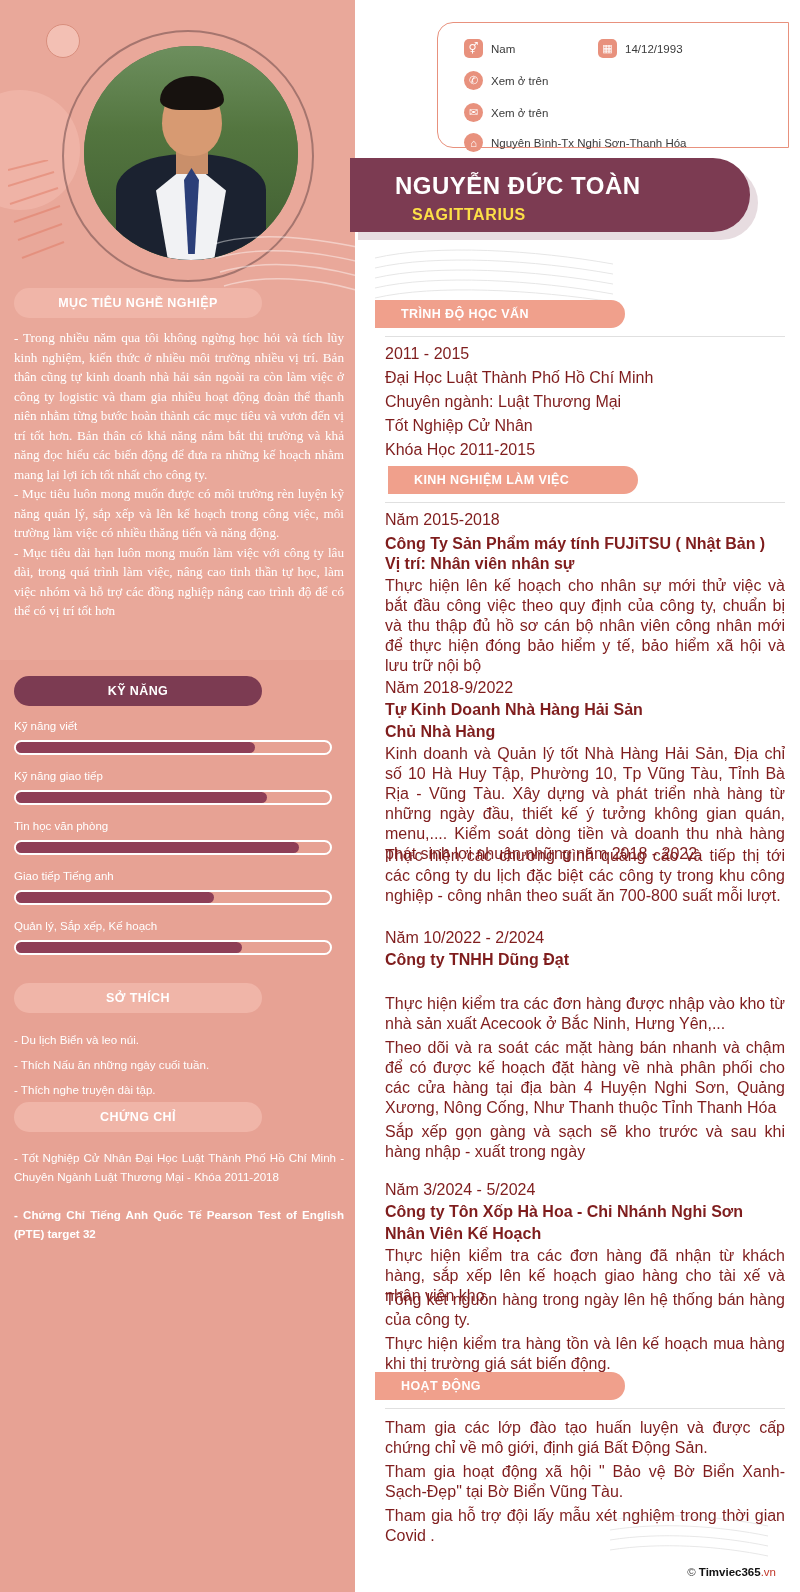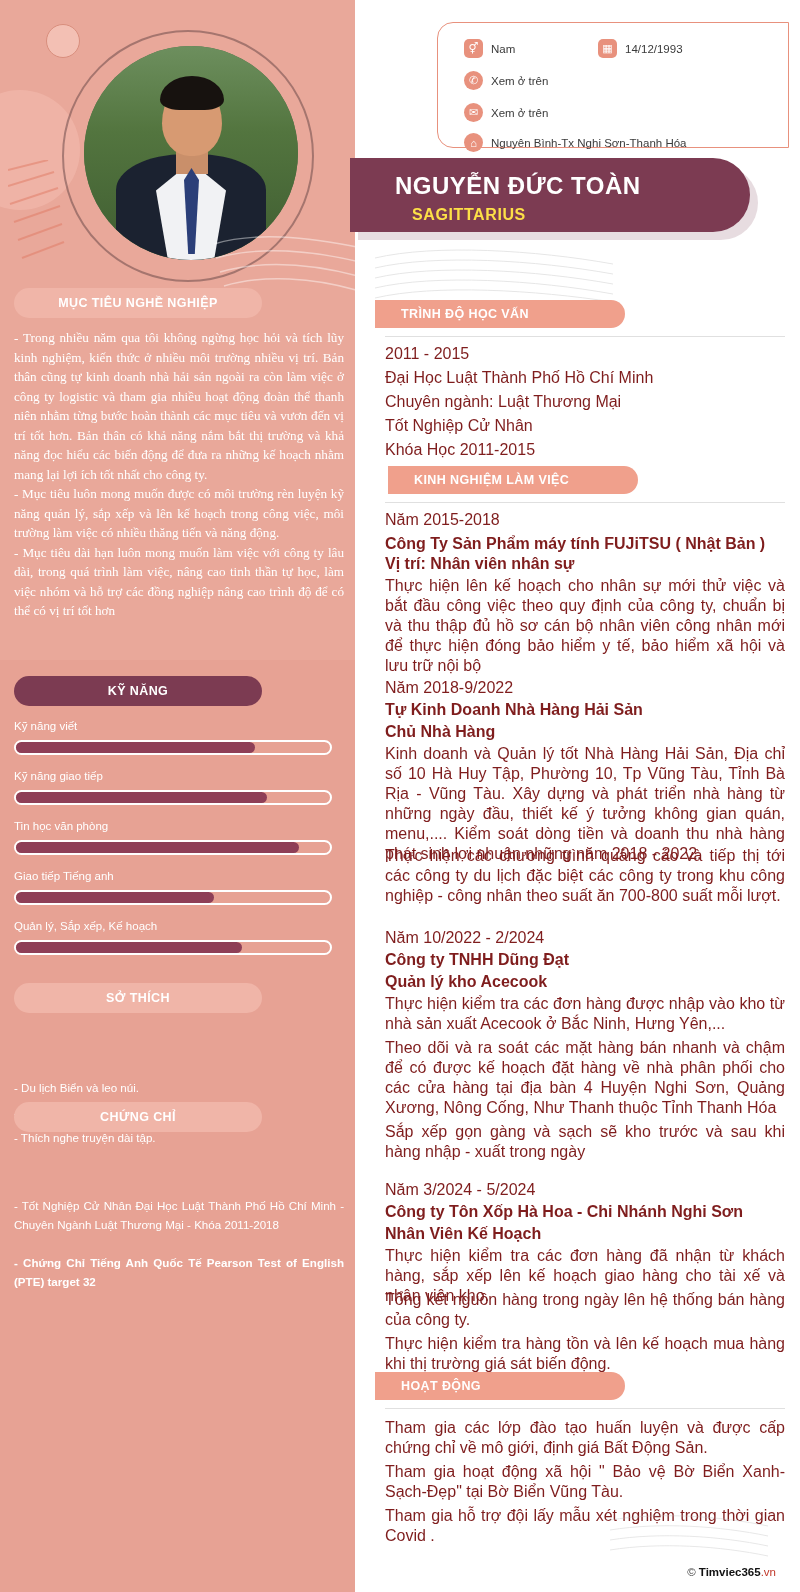--- a/index.html
+++ b/index.html
@@ -83,21 +83,21 @@
   }
 
   
   .skill-label { position:absolute; left:14px; color:#fff; font-size:11.5px; font-family:"Liberation Sans",sans-serif; }
   .bar-track {
     position:absolute; left:14px; width:318px; height:15px;
     border-radius:8px; background:transparent; border:2px solid #fff;
   }
   .bar-fill { position:absolute; left:0; top:0; height:11px; border-radius:8px; background:#8e3f57; }
 
-  .simple-line { position:absolute; left:14px; width:330px; color:#fff; font-size:11.6px; line-height:19px;margin-top:48px; }
+  .simple-line { position:absolute; left:14px; width:330px; color:#fff; font-size:11.6px; line-height:19px; }
 
   
   .right-col { position:absolute; left:355px; top:0; width:445px; height:1592px; background:#fff; }
 
   .contact-box {
     position:absolute; left:82px; top:22px; width:352px; height:126px;
     border:1.5px solid #e8917d; border-radius:16px 0 0 16px;
   }
   .ci { position:absolute; display:flex; align-items:center; gap:8px; font-size:11.5px; color:#3a3a3a; }
   .ci .ic {
@@ -291,21 +291,20 @@
     <div class="rtext" style="top:576px;">Thực hiện lên kế hoạch cho nhân sự mới thử việc và bắt đầu công việc theo quy định của công ty, chuẩn bị và thu thập đủ hồ sơ cán bộ nhân viên công nhân mới để thực hiện đóng bảo hiểm y tế, bảo hiểm xã hội và lưu trữ nội bộ</div>
 
     <div class="rtext" style="top:678px;">Năm 2018-9/2022</div>
     <div class="rtext b" style="top:700px;">Tự Kinh Doanh Nhà Hàng Hải Sản</div>
     <div class="rtext b" style="top:722px;">Chủ Nhà Hàng</div>
     <div class="rtext" style="top:744px;">Kinh doanh và Quản lý tốt Nhà Hàng Hải Sản, Địa chỉ số 10 Hà Huy Tập, Phường 10, Tp Vũng Tàu, Tỉnh Bà Rịa - Vũng Tàu. Xây dựng và phát triển nhà hàng từ những ngày đầu, thiết kế ý tưởng không gian quán, menu,.... Kiểm soát dòng tiền và doanh thu nhà hàng phát sinh lợi nhuận những năm 2018 - 2022.</div>
     <div class="rtext" style="top:846px;">Thực hiện các chương trình quảng cáo và tiếp thị tới các công ty du lịch đặc biệt các công ty trong khu công nghiệp - công nhân theo suất ăn 700-800 suất mỗi lượt.</div>
 
     <div class="rtext" style="top:928px;">Năm 10/2022 - 2/2024</div>
     <div class="rtext b" style="top:950px;">Công ty TNHH Dũng Đạt</div>
-    <div class="rtext b" style="top:972px;">Quản lý kho Acecook</div>
     <div class="rtext" style="top:994px;">Thực hiện kiểm tra các đơn hàng được nhập vào kho từ nhà sản xuất Acecook ở Bắc Ninh, Hưng Yên,...</div>
     <div class="rtext" style="top:1038px;">Theo dõi và ra soát các mặt hàng bán nhanh và chậm để có được kế hoạch đặt hàng về nhà phân phối cho các cửa hàng tại địa bàn 4 Huyện Nghi Sơn, Quảng Xương, Nông Cống, Như Thanh thuộc Tỉnh Thanh Hóa</div>
     <div class="rtext" style="top:1122px;">Sắp xếp gọn gàng và sạch sẽ kho trước và sau khi hàng nhập - xuất trong ngày</div>
 
     <div class="rtext" style="top:1180px;">Năm 3/2024 -  5/2024</div>
     <div class="rtext b" style="top:1202px;">Công ty Tôn Xốp Hà Hoa - Chi Nhánh Nghi Sơn</div>
     <div class="rtext b" style="top:1224px;">Nhân Viên Kế Hoạch</div>
     <div class="rtext" style="top:1246px;">Thực hiện kiểm tra các đơn hàng đã nhận từ khách hàng, sắp xếp lên kế hoạch giao hàng cho tài xế và nhân viên kho.</div>
     <div class="rtext" style="top:1290px;">Tổng kết nguồn hàng trong ngày lên hệ thống bán hàng của công ty.</div>
     <div class="rtext" style="top:1334px;">Thực hiện kiểm tra hàng tồn và lên kế hoạch mua hàng khi thị trường giá sát biến động.</div>

